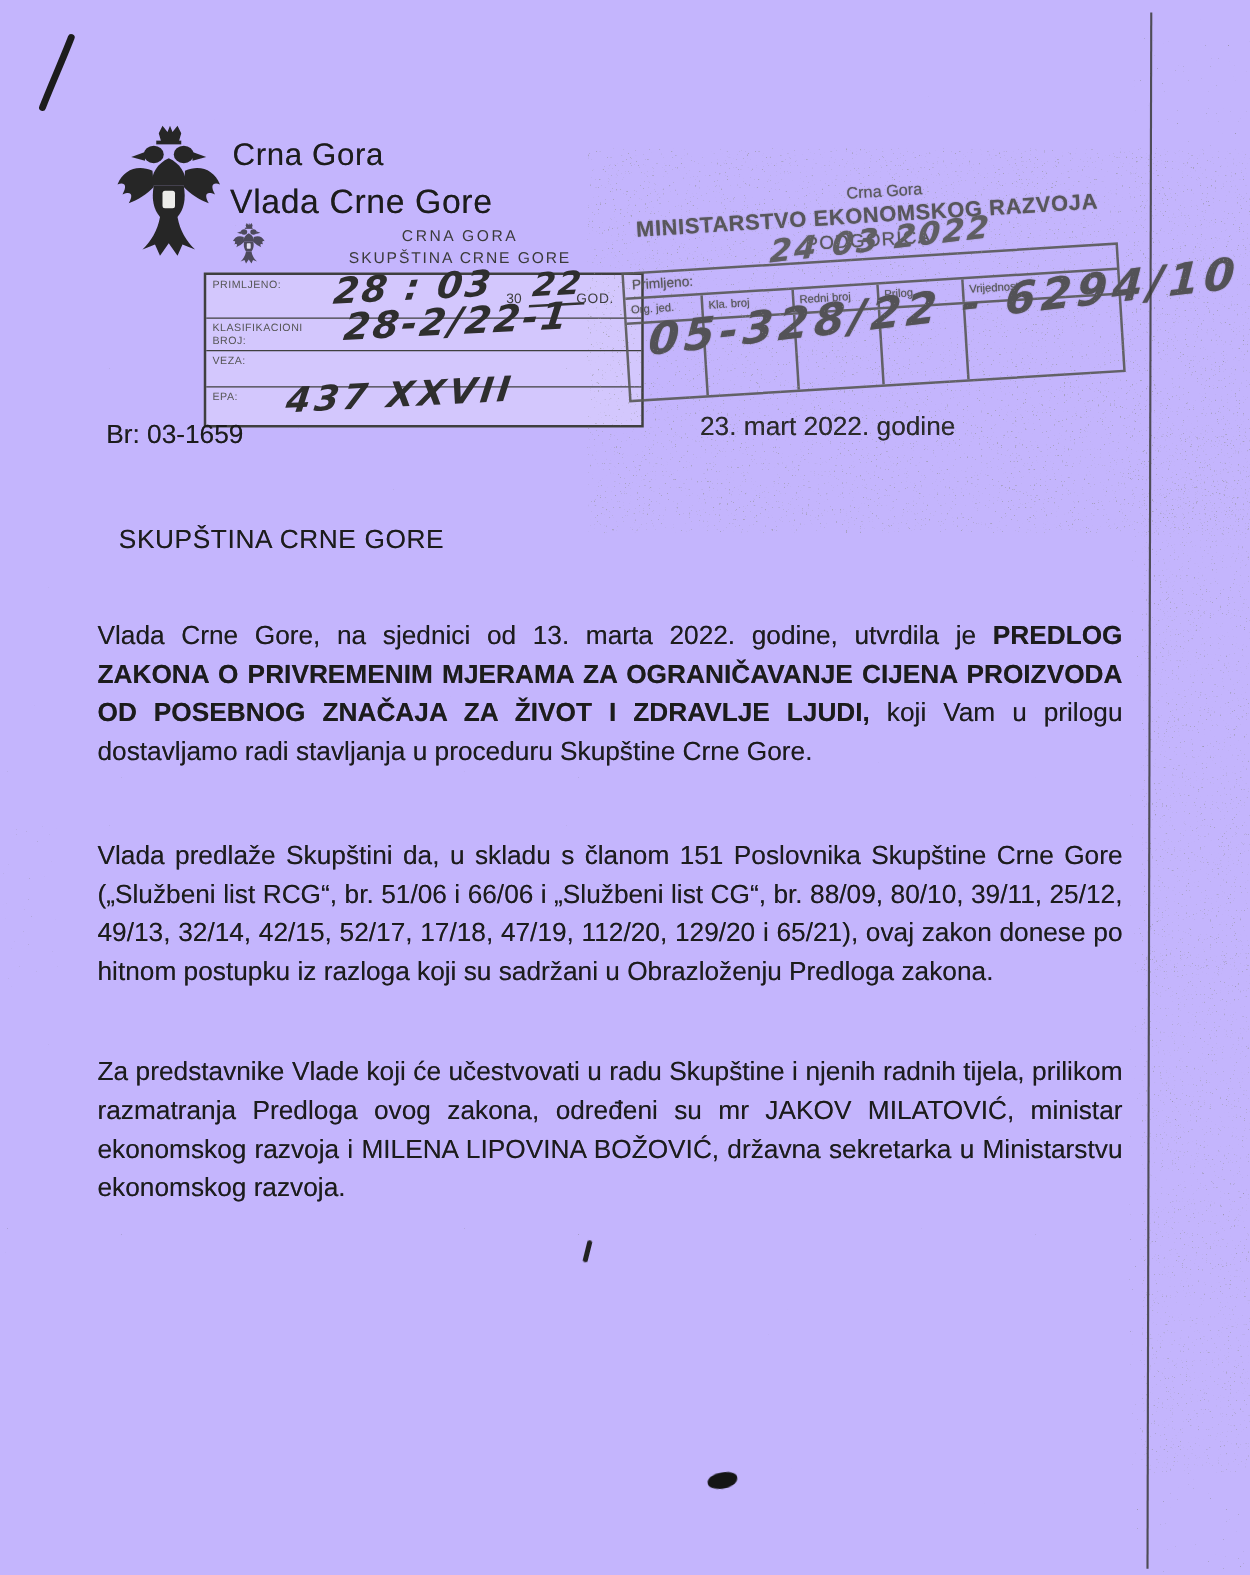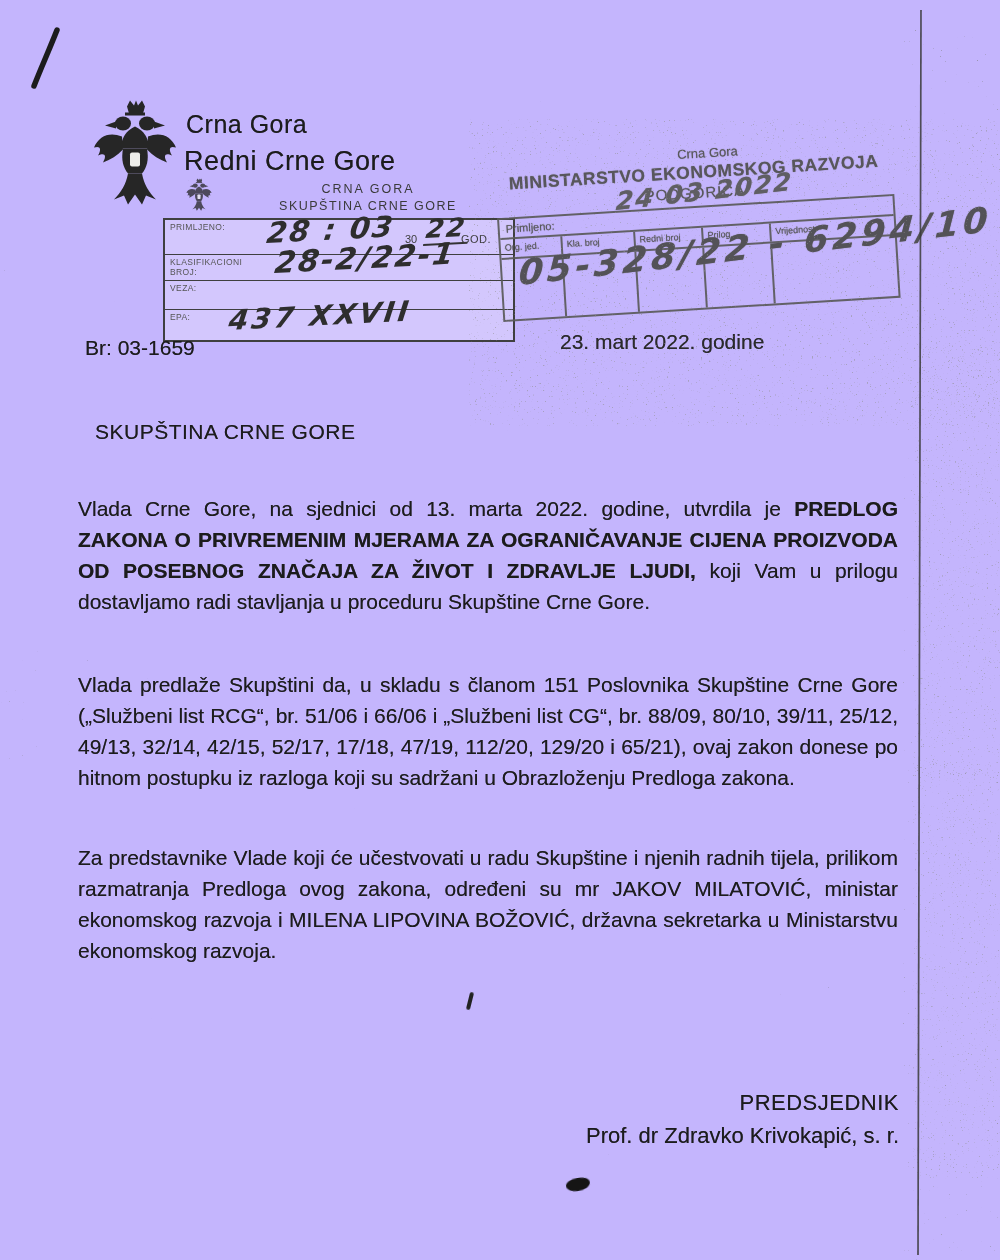--- a/index.html
+++ b/index.html
@@ -106,21 +106,21 @@
         <rect x="40" y="53" width="10" height="14" rx="2" fill="#ededea"></rect>
       </symbol>
       <filter id="fuzz">
           <feGaussianBlur stdDeviation="0.45"></feGaussianBlur>
         </filter>
     </defs>
     <use href="#eagle" filter="url(#fuzz)"></use>
   </svg>
 
   <div class="abs country-name scan">Crna Gora</div>
-  <div class="abs gov-name scan">Redni Crne Gore</div>
+  <div class="abs gov-name scan">Vlada Crne Gore</div>
 
   <div class="abs pstamp">
     <svg class="pstamp-emblem" viewBox="0 0 90 115">
       <use href="#eagle" filter="url(#fuzz)"></use>
     </svg>
     <div class="pstamp-t1">CRNA GORA</div>
     <div class="pstamp-t2">SKUPŠTINA CRNE GORE</div>
 
     <div class="ptable">
       <div class="prow r1">
@@ -173,24 +173,20 @@
   </div>
 
   <div class="abs recipient scan">SKUPŠTINA CRNE GORE</div>
 
   <p class="para p1 scan"><span>Vlada Crne Gore, na sjednici od 13. marta 2022. godine, utvrdila je </span><span class="bold">PREDLOG ZAKONA O PRIVREMENIM MJERAMA ZA OGRANIČAVANJE CIJENA PROIZVODA OD POSEBNOG ZNAČAJA ZA ŽIVOT I ZDRAVLJE LJUDI,</span><span> koji Vam u prilogu dostavljamo radi stavljanja u proceduru Skupštine Crne Gore.</span></p>
 
   <p class="para p2 scan">Vlada predlaže Skupštini da, u skladu s članom 151 Poslovnika Skupštine Crne Gore („Službeni list RCG“, br. 51/06 i 66/06 i „Službeni list CG“, br. 88/09, 80/10, 39/11, 25/12, 49/13, 32/14, 42/15, 52/17, 17/18, 47/19, 112/20, 129/20 i 65/21), ovaj zakon donese po hitnom postupku iz razloga koji su sadržani u Obrazloženju Predloga zakona.</p>
 
   <p class="para p3 scan">Za predstavnike Vlade koji će učestvovati u radu Skupštine i njenih radnih tijela, prilikom razmatranja Predloga ovog zakona, određeni su mr JAKOV MILATOVIĆ, ministar ekonomskog razvoja i MILENA LIPOVINA BOŽOVIĆ, državna sekretarka u Ministarstvu ekonomskog razvoja.</p>
 
-  <div class="abs sig">
-    <div class="sig-title scan">PREDSJEDNIK</div>
-    <div class="sig-name scan">Prof. dr Zdravko Krivokapić, s. r.</div>
-  </div>
 
   <div class="abs ink-apostrophe"></div>
   <div class="abs ink-blob"></div>
 
   <svg class="overlay" width="1000" height="1260">
     <defs>
       <filter id="nsparse" x="-2%" y="-2%" width="104%" height="104%">
         <feTurbulence type="fractalNoise" baseFrequency="0.7" numOctaves="2" seed="7" stitchTiles="stitch"></feTurbulence>
         <feColorMatrix type="matrix" values="0 0 0 0 0.15  0 0 0 0 0.15  0 0 0 0 0.15  0 0 0 14 -12.6"></feColorMatrix>
       </filter>

